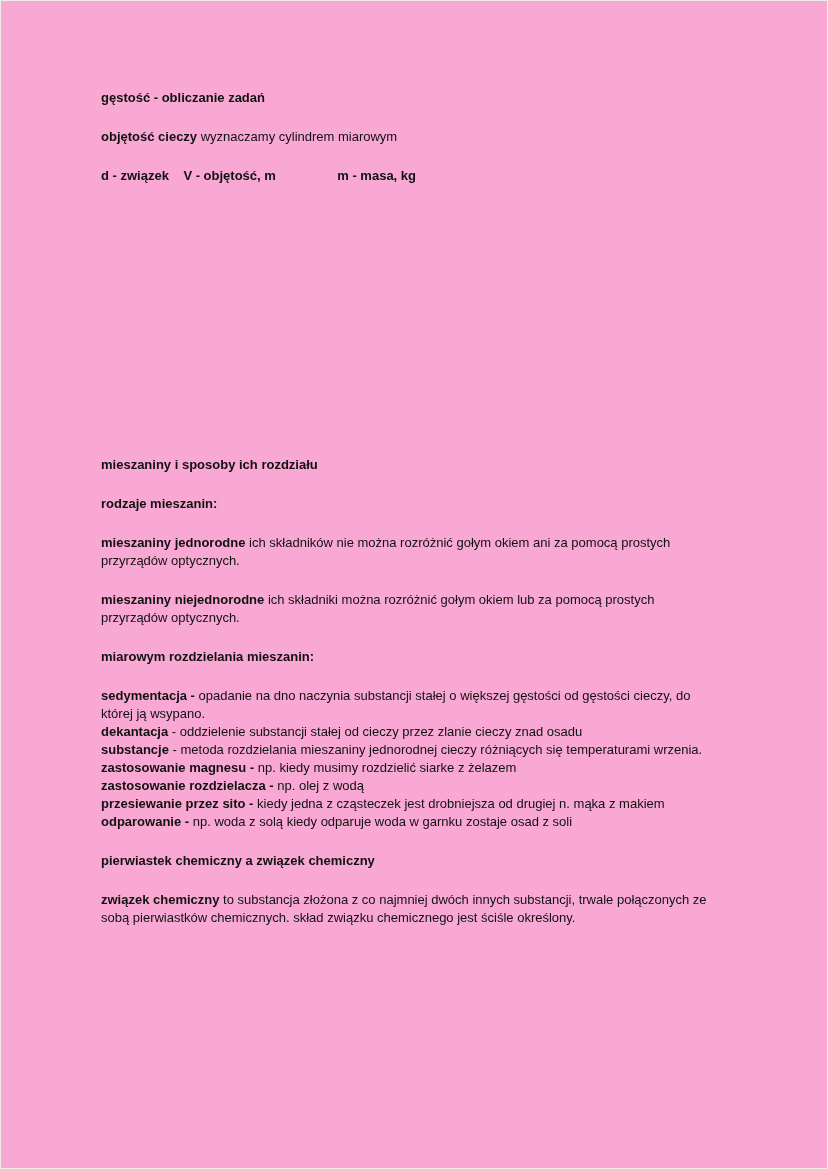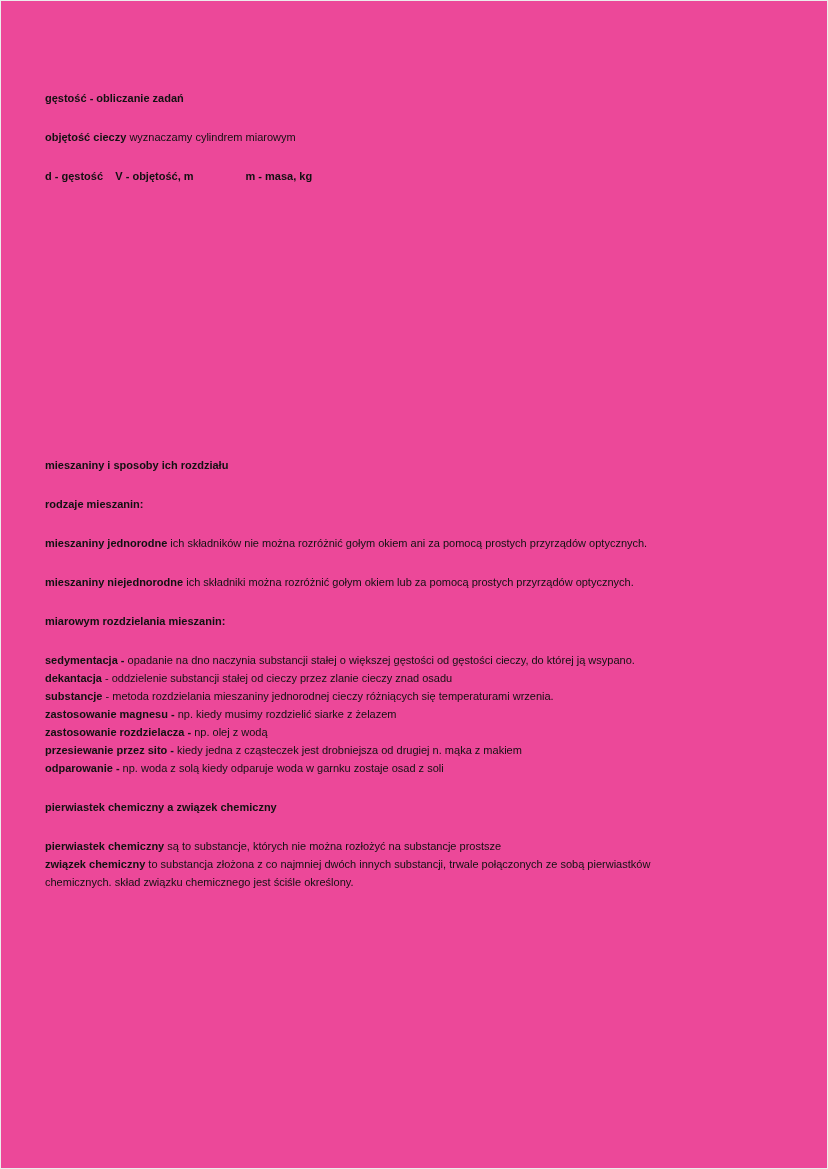--- a/index.html
+++ b/index.html
@@ -5,25 +5,25 @@
   html, body {
     margin: 0;
     padding: 0;
     background: #ffffff;
   }
   .page {
     position: relative;
     width: 828px;
     height: 1169px;
     box-sizing: border-box;
-    background: #ec4899;
+    background: #f9a8d4;
     border: 1px solid #ececec;
-    padding: 88px 110px 40px 44px;
+    padding: 88px 110px 40px 100px;
     font-family: "Liberation Sans", "DejaVu Sans", sans-serif;
-    font-size: 11px;
+    font-size: 13px;
     line-height: 18px;
     color: #111111;
     overflow: hidden;
   }
   .content {
     max-width: 616px;
   }
   .block-heading,
   .block-para {
     margin: 0 0 21px 0;
@@ -45,35 +45,34 @@
     font-weight: 400;
   }
 </style>
 </head>
 <body>
 
 <div class="page">
   <div class="content" id="doc-content">
       <div class="block-heading"><span class="seg-bold">gęstość - obliczanie zadań</span></div>
       <div class="block-para"><span class="seg-bold">objętość cieczy</span><span class="seg-regular"> wyznaczamy cylindrem miarowym</span></div>
-      <div class="block-para"><span class="seg-bold">d - gęstość</span><span class="seg-regular">&nbsp;&nbsp;&nbsp;&nbsp;</span><span class="seg-bold">V - objętość, m</span><span class="seg-regular">&nbsp;&nbsp;&nbsp;&nbsp;&nbsp;&nbsp;&nbsp;&nbsp;&nbsp;&nbsp;&nbsp;&nbsp;&nbsp;&nbsp;&nbsp;&nbsp;&nbsp;</span><span class="seg-bold">m - masa, kg</span></div>
+      <div class="block-para"><span class="seg-bold">d - związek</span><span class="seg-regular">&nbsp;&nbsp;&nbsp;&nbsp;</span><span class="seg-bold">V - objętość, m</span><span class="seg-regular">&nbsp;&nbsp;&nbsp;&nbsp;&nbsp;&nbsp;&nbsp;&nbsp;&nbsp;&nbsp;&nbsp;&nbsp;&nbsp;&nbsp;&nbsp;&nbsp;&nbsp;</span><span class="seg-bold">m - masa, kg</span></div>
       <div class="block-spacer"></div>
       <div class="block-heading"><span class="seg-bold">mieszaniny i sposoby ich rozdziału</span></div>
       <div class="block-heading"><span class="seg-bold">rodzaje mieszanin:</span></div>
       <div class="block-para"><span class="seg-bold">mieszaniny jednorodne</span><span class="seg-regular"> ich składników nie można rozróżnić gołym okiem ani za pomocą prostych przyrządów optycznych.</span></div>
       <div class="block-para"><span class="seg-bold">mieszaniny niejednorodne</span><span class="seg-regular"> ich składniki można rozróżnić gołym okiem lub za pomocą prostych przyrządów optycznych.</span></div>
       <div class="block-heading"><span class="seg-bold">miarowym rozdzielania mieszanin:</span></div>
       <div class="block-list">
         <div class="line"><span class="seg-bold">sedymentacja -</span><span class="seg-regular"> opadanie na dno naczynia substancji stałej o większej gęstości od gęstości cieczy, do której ją wsypano.</span></div>
         <div class="line"><span class="seg-bold">dekantacja</span><span class="seg-regular"> - oddzielenie substancji stałej od cieczy przez zlanie cieczy znad osadu</span></div>
         <div class="line"><span class="seg-bold">substancje</span><span class="seg-regular"> - metoda rozdzielania mieszaniny jednorodnej cieczy różniących się temperaturami wrzenia.</span></div>
         <div class="line"><span class="seg-bold">zastosowanie magnesu -</span><span class="seg-regular"> np. kiedy musimy rozdzielić siarke z żelazem</span></div>
         <div class="line"><span class="seg-bold">zastosowanie rozdzielacza -</span><span class="seg-regular"> np. olej z wodą</span></div>
         <div class="line"><span class="seg-bold">przesiewanie przez sito -</span><span class="seg-regular"> kiedy jedna z cząsteczek jest drobniejsza od drugiej n. mąka z makiem</span></div>
         <div class="line"><span class="seg-bold">odparowanie -</span><span class="seg-regular"> np. woda z solą kiedy odparuje woda w garnku zostaje osad z soli</span></div>
       </div>
       <div class="block-heading"><span class="seg-bold">pierwiastek chemiczny a związek chemiczny</span></div>
       <div class="block-list">
-        <div class="line"><span class="seg-bold">pierwiastek chemiczny</span><span class="seg-regular"> są to substancje, których nie można rozłożyć na substancje prostsze</span></div>
         <div class="line"><span class="seg-bold">związek chemiczny</span><span class="seg-regular"> to substancja złożona z co najmniej dwóch innych substancji, trwale połączonych ze sobą pierwiastków chemicznych. skład związku chemicznego jest ściśle określony.</span></div>
       </div>
     </div>
 </div>
 
 </body></html>

